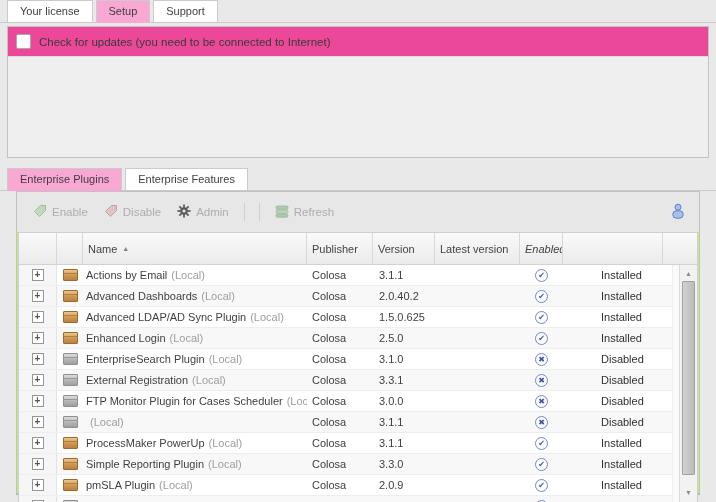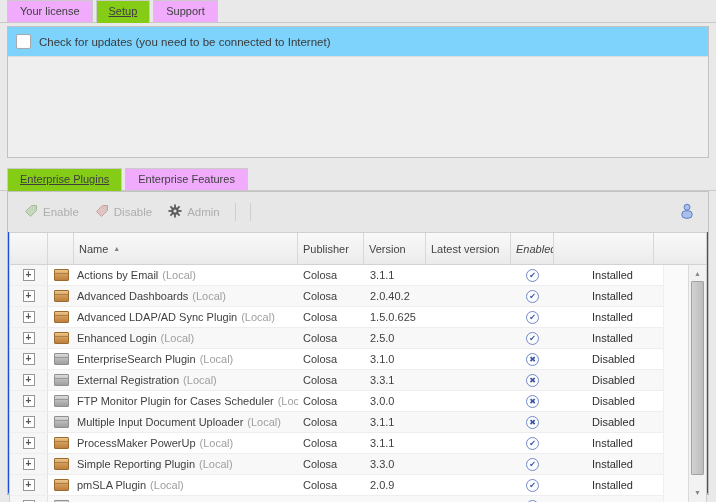--- a/index.html
+++ b/index.html
@@ -8,38 +8,38 @@
     background:#e9e9e9;
     font-family:"Liberation Sans","DejaVu Sans",sans-serif;
     font-size:11px;color:#3e3e3e;
     -webkit-font-smoothing:antialiased;
   }
   
   .tabstrip{display:flex;align-items:flex-end;padding:4px 0 0 7px;border-bottom:1px solid #c9c9c9;height:23px;box-sizing:border-box;}
   .tabstrip2{margin-top:10px;}
   .tab{
     padding:4px 12px 4px 12px;margin-right:3px;
-    background:#f0abfc;border:1px solid #cbcbcb;border-bottom:none;
+    background:#ffffff;border:1px solid #cbcbcb;border-bottom:none;
     color:#3e3e3e;cursor:pointer;white-space:nowrap;line-height:13px;
   }
-  .tab.active{background:#84cc16;position:relative;margin-bottom:-1px;padding-bottom:5px;z-index:2;text-decoration:underline;}
+  .tab.active{background:#f9a8d4;position:relative;margin-bottom:-1px;padding-bottom:5px;z-index:2;}
   
   .panel1{margin:3px 7px 0 7px;border:1px solid #c2c2c2;background:#efefef;height:130px;box-sizing:content-box;}
-  .panel1-header{height:30px;background:#7dd3fc;border-bottom:1px solid #dcdcdc;display:flex;align-items:center;padding:0 8px;box-sizing:border-box;}
+  .panel1-header{height:30px;background:#ec4899;border-bottom:1px solid #dcdcdc;display:flex;align-items:center;padding:0 8px;box-sizing:border-box;}
   .checkbox{width:13px;height:13px;background:#fdfdfd;border:1px solid #a9a9a9;border-radius:2px;margin-right:8px;flex:none;}
   .cb-label{flex:1;color:#3a3a3a;font-size:11.5px;}
   .btn-save{
     width:135px;height:22px;flex:none;
     background:linear-gradient(#fcfcfc,#e6e6e6);
     border:1px solid #b4b4b4;border-radius:2px;
     font-family:inherit;font-size:11px;color:#333;
     display:flex;align-items:center;justify-content:center;cursor:pointer;
   }
   
-  .panel2{margin:0 7px;border:1px solid #c2c2c2;border-bottom:2px solid #9cb0cf;background:#1d4ed8;height:301px;box-sizing:content-box;}
+  .panel2{margin:0 16px;border:1px solid #c2c2c2;border-bottom:2px solid #9cb0cf;background:#bef264;height:301px;box-sizing:content-box;}
   .toolbar{height:40px;display:flex;align-items:center;padding:0 10px;background:#e7e7e7;gap:4px;box-sizing:border-box;}
   .tbtn{display:flex;align-items:center;gap:5px;padding:3px 6px;color:#aeaeae;cursor:default;white-space:nowrap;font-size:11.5px;}
   .tbtn.on{color:#333;cursor:pointer;}
   .tbtn svg{flex:none;}
   .dim{opacity:.55;}
   .tsep{width:1px;height:18px;background:#cfcfcf;margin:0 5px;}
   .user-ic{margin-left:auto;margin-right:4px;}
   
   .grid{margin:0 1px;border:1px solid #cfcfcf;background:#fff;}
   .ghead{display:flex;height:32px;background:linear-gradient(#f9f9f9,#ebebeb);border-bottom:1px solid #d2d2d2;box-sizing:border-box;color:#444;}
@@ -142,20 +142,30 @@
               <rect x="11.5" y="7" width="4" height="2" transform="rotate(45 8 8)"></rect>
               <circle cx="8" cy="8" r="4.2"></circle>
             </g>
             <circle cx="8" cy="8" r="1.8" fill="#e7e7e7"></circle>
           </svg>
       </span>
       <span>Admin</span>
     </div>
     <div class="tsep"></div>
     <div class="tsep"></div>
+    <div class="tbtn" aria-disabled="true">
+      <span class="dim">
+        <svg width="14" height="13" viewBox="0 0 14 13">
+            <rect x="1" y="1" width="12" height="3.2" rx="1.4" fill="#7cb87c" stroke="#588c58" stroke-width=".8"></rect>
+            <rect x="1" y="5" width="12" height="3.2" rx="1.4" fill="#9fc79f" stroke="#588c58" stroke-width=".8"></rect>
+            <rect x="1" y="9" width="12" height="3.2" rx="1.4" fill="#7cb87c" stroke="#588c58" stroke-width=".8"></rect>
+          </svg>
+      </span>
+      <span>Refresh</span>
+    </div>
     <span class="user-ic">
       <svg width="14" height="16" viewBox="0 0 14 16">
           <circle cx="7" cy="4.2" r="3" fill="#a9c0ea" stroke="#5f7fc9" stroke-width="1"></circle>
           <rect x="1.8" y="7.8" width="10.4" height="7.4" rx="3.6" fill="#a9c0ea" stroke="#5f7fc9" stroke-width="1"></rect>
         </svg>
     </span>
   </div>
 
   <div class="grid">
     <div class="ghead">
@@ -308,21 +318,20 @@
     <div class="cell c-status">Disabled</div>
   </div>
           <div class="grid-row alt">
     <div class="cell c-expand">
               <span class="expander">+</span>
             </div>
     <div class="cell c-icon">
               <span class="pkg pkg-grey"></span>
             </div>
     <div class="cell c-name">
-      <span class="nm">Multiple Input Document Uploader</span>
       <span class="loc">(Local)</span>
     </div>
     <div class="cell c-pub">Colosa</div>
     <div class="cell c-ver">3.1.1</div>
     <div class="cell c-latest"></div>
     <div class="cell c-enabled">
               <span class="state-icon">✖</span>
             </div>
     <div class="cell c-status">Disabled</div>
   </div>

